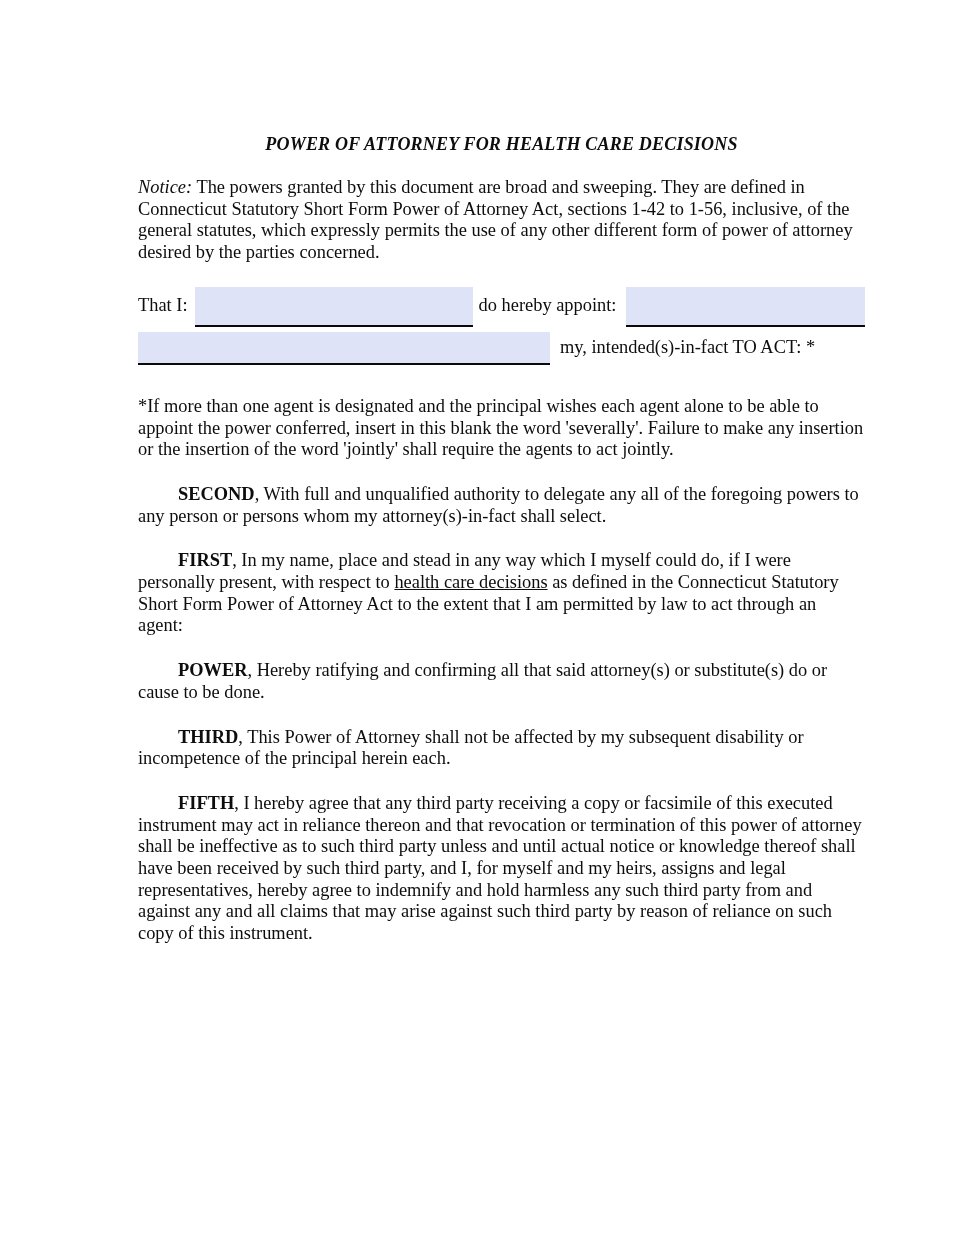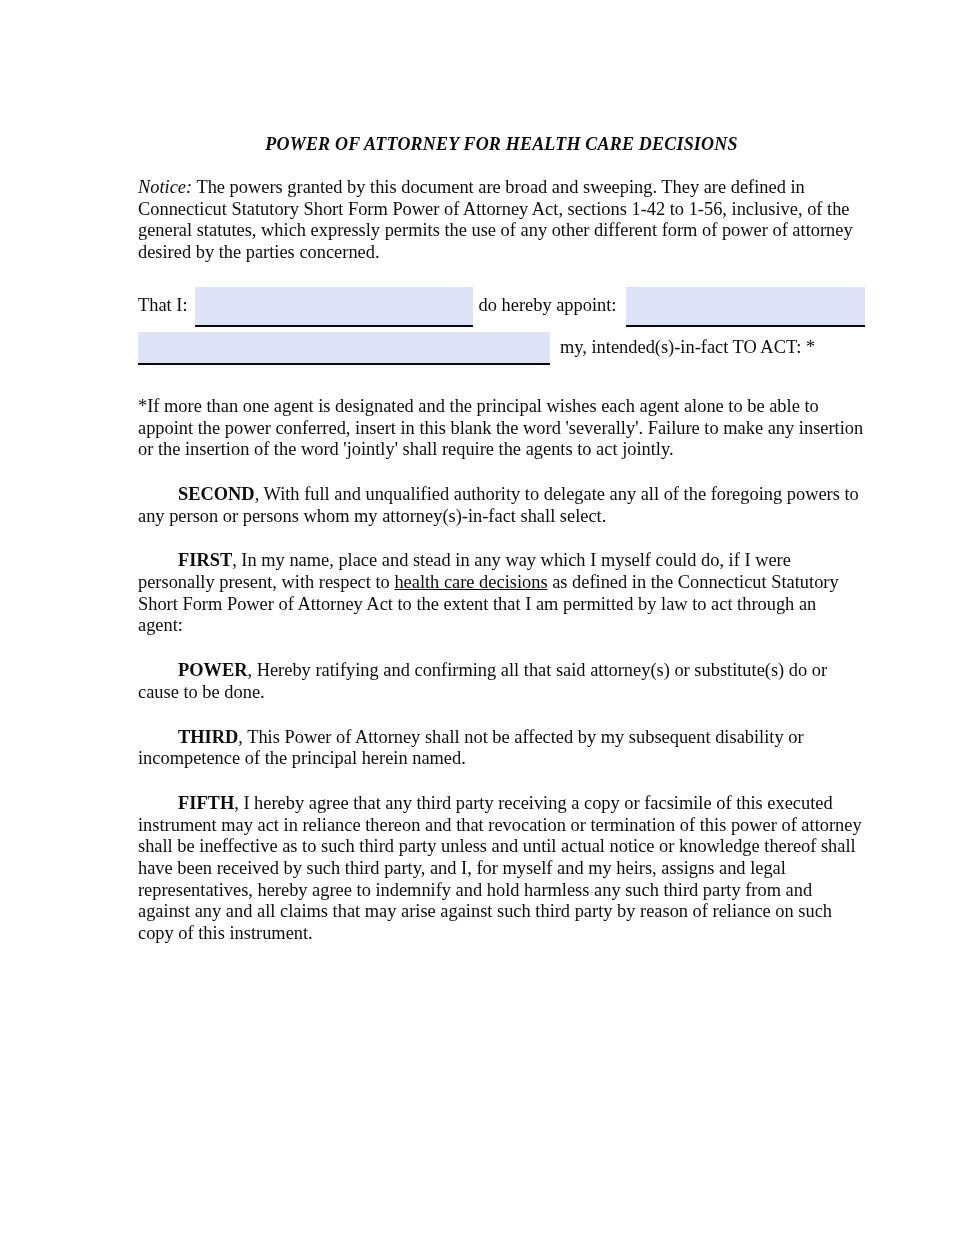--- a/index.html
+++ b/index.html
@@ -94,17 +94,17 @@
   </div>
 
   <p class="para">*If more than one agent is designated and the principal wishes each agent alone to be able to appoint the power conferred, insert in this blank the word 'severally'. Failure to make any insertion or the insertion of the word 'jointly' shall require the agents to act jointly.</p>
 
   <p class="para article"><span class="bold">SECOND</span><span>, With full and unqualified authority to delegate any all of the foregoing powers to any person or persons whom my attorney(s)-in-fact shall select.</span></p>
 
   <p class="para article"><span class="bold">FIRST</span><span>, In my name, place and stead in any way which I myself could do, if I were personally present, with respect to </span><span class="uline">health care decisions</span><span> as defined in the Connecticut Statutory Short Form Power of Attorney Act to the extent that I am permitted by law to act through an agent:</span></p>
 
   <p class="para article"><span class="bold">POWER</span><span>, Hereby ratifying and confirming all that said attorney(s) or substitute(s) do or cause to be done.</span></p>
 
-  <p class="para article"><span class="bold">THIRD</span><span>, This Power of Attorney shall not be affected by my subsequent disability or incompetence of the principal herein named.</span></p>
+  <p class="para article"><span class="bold">THIRD</span><span>, This Power of Attorney shall not be affected by my subsequent disability or incompetence of the principal herein each.</span></p>
 
   <p class="para article"><span class="bold">FIFTH</span><span>, I hereby agree that any third party receiving a copy or facsimile of this executed instrument may act in reliance thereon and that revocation or termination of this power of attorney shall be ineffective as to such third party unless and until actual notice or knowledge thereof shall have been received by such third party, and I, for myself and my heirs, assigns and legal representatives, hereby agree to indemnify and hold harmless any such third party from and against any and all claims that may arise against such third party by reason of reliance on such copy of this instrument.</span></p>
 
 </div>
 
 </body></html>

